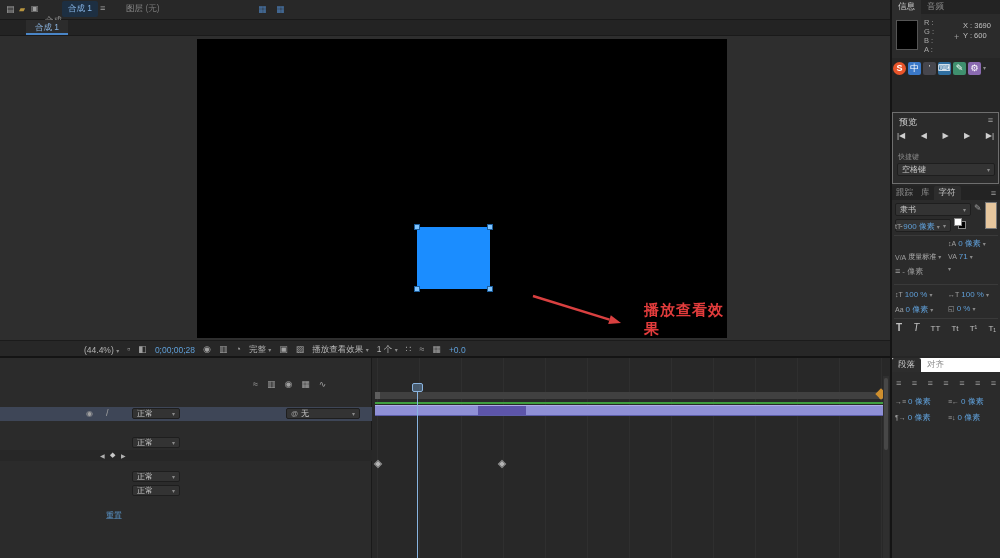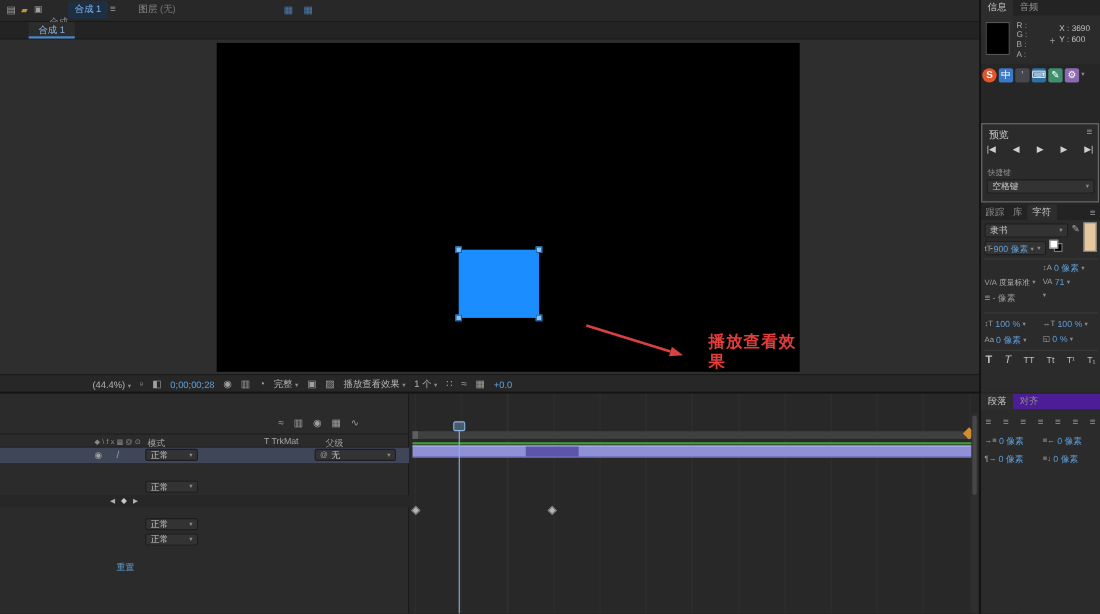--- a/index.html
+++ b/index.html
@@ -205,21 +205,21 @@
       <span class="tgl" style="font-weight:bold">T</span>
       <span class="tgl" style="font-style:italic">T</span>
       <span class="tgl" style="font-size:8px">TT</span>
       <span class="tgl" style="font-size:8px">Tt</span>
       <span class="tgl" style="font-size:8px">T¹</span>
       <span class="tgl" style="font-size:8px">T₁</span>
     </div>
   </div>
 
   <div class="p" style="left:892px;top:358px;width:108px;height:200px;background:#2b2b2b">
-    <div style="height:14px;background:#4c1d95;display:flex;align-items:center">
+    <div style="height:14px;background:#ffffff;display:flex;align-items:center">
       <span class="tab-a" style="padding:1px 6px">段落</span>
       <span class="tab-i" style="padding:1px 6px">对齐</span>
     </div>
     <div class="p" style="left:4px;top:20px;width:100px;display:flex;justify-content:space-between;color:#9a9a9a;font-size:9px">
       <span>≡</span>
       <span>≡</span>
       <span>≡</span>
       <span>≡</span>
       <span>≡</span>
       <span>≡</span>
@@ -246,26 +246,20 @@
   <div class="p" style="left:0;top:358px;width:890px;height:200px;background:#262626">
 
     <div class="p" style="left:0;top:0;width:372px;height:200px;background:#2b2b2b;border-right:1px solid #1a1a1a">
       <div class="p" style="left:253px;top:22px;display:flex;gap:9px">
         <span class="ic">≈</span>
         <span class="ic">▥</span>
         <span class="ic">◉</span>
         <span class="ic">▦</span>
         <span class="ic">∿</span>
       </div>
-      <div class="p" style="left:0;top:36px;width:372px;height:13px;border-top:1px solid #1f1f1f;border-bottom:1px solid #1f1f1f">
-        <span class="p" style="left:86px;top:3px;font-size:6.5px;color:#8a8a8a;letter-spacing:2px">◆\fx▦@⊙</span>
-        <span class="p" style="left:134px;top:2px;color:#a5a5a5;font-size:8px">模式</span>
-        <span class="p" style="left:240px;top:2px;color:#a5a5a5;font-size:8px">T TrkMat</span>
-        <span class="p" style="left:296px;top:2px;color:#a5a5a5;font-size:8px">父级</span>
-      </div>
 
       <div class="p" style="left:0;top:49px;width:372px;height:14px;background:#3e4657">
         <span class="p ic" style="left:86px;top:3px;font-size:8px">◉</span>
         <span class="p ic" style="left:106px;top:2px">/</span>
         <div class="dd p" style="left:132px;top:1px;width:48px;height:11px">
           <span class="sp">正常</span>
           <span class="arw">▾</span>
         </div>
         <div class="dd p" style="left:286px;top:1px;width:74px;height:11px">
           <span class="ic" style="font-size:7px">@</span>

